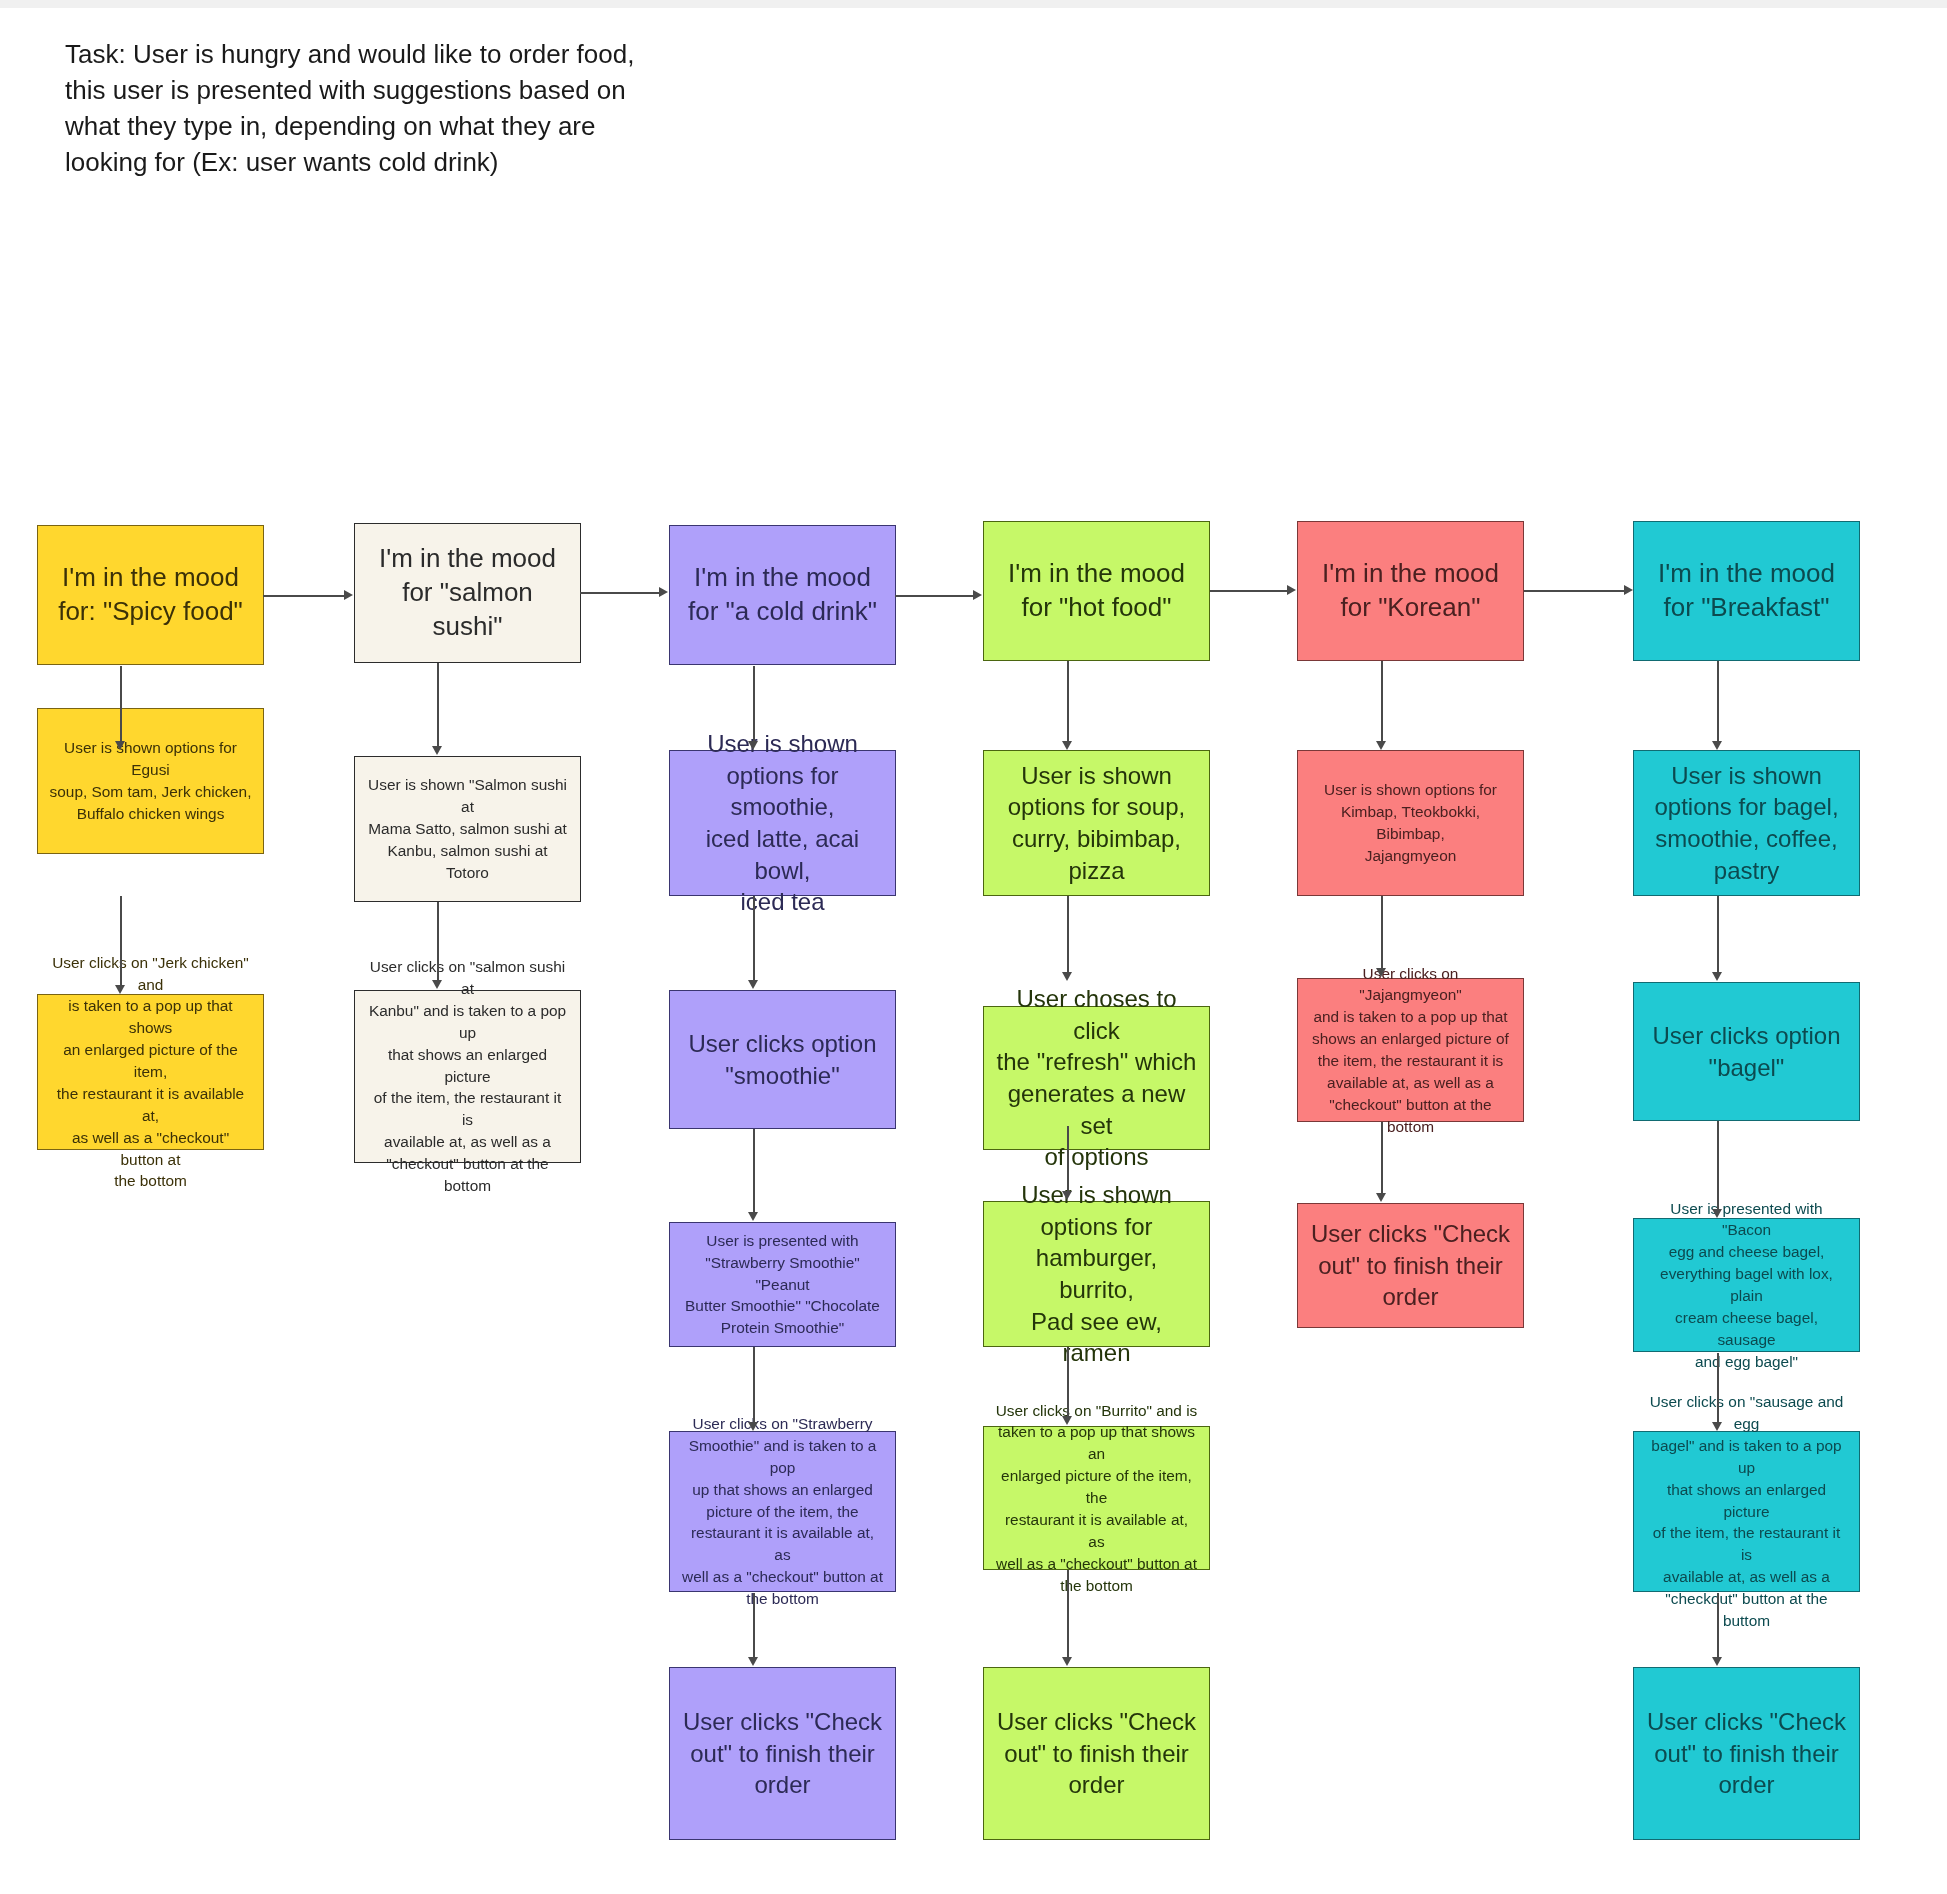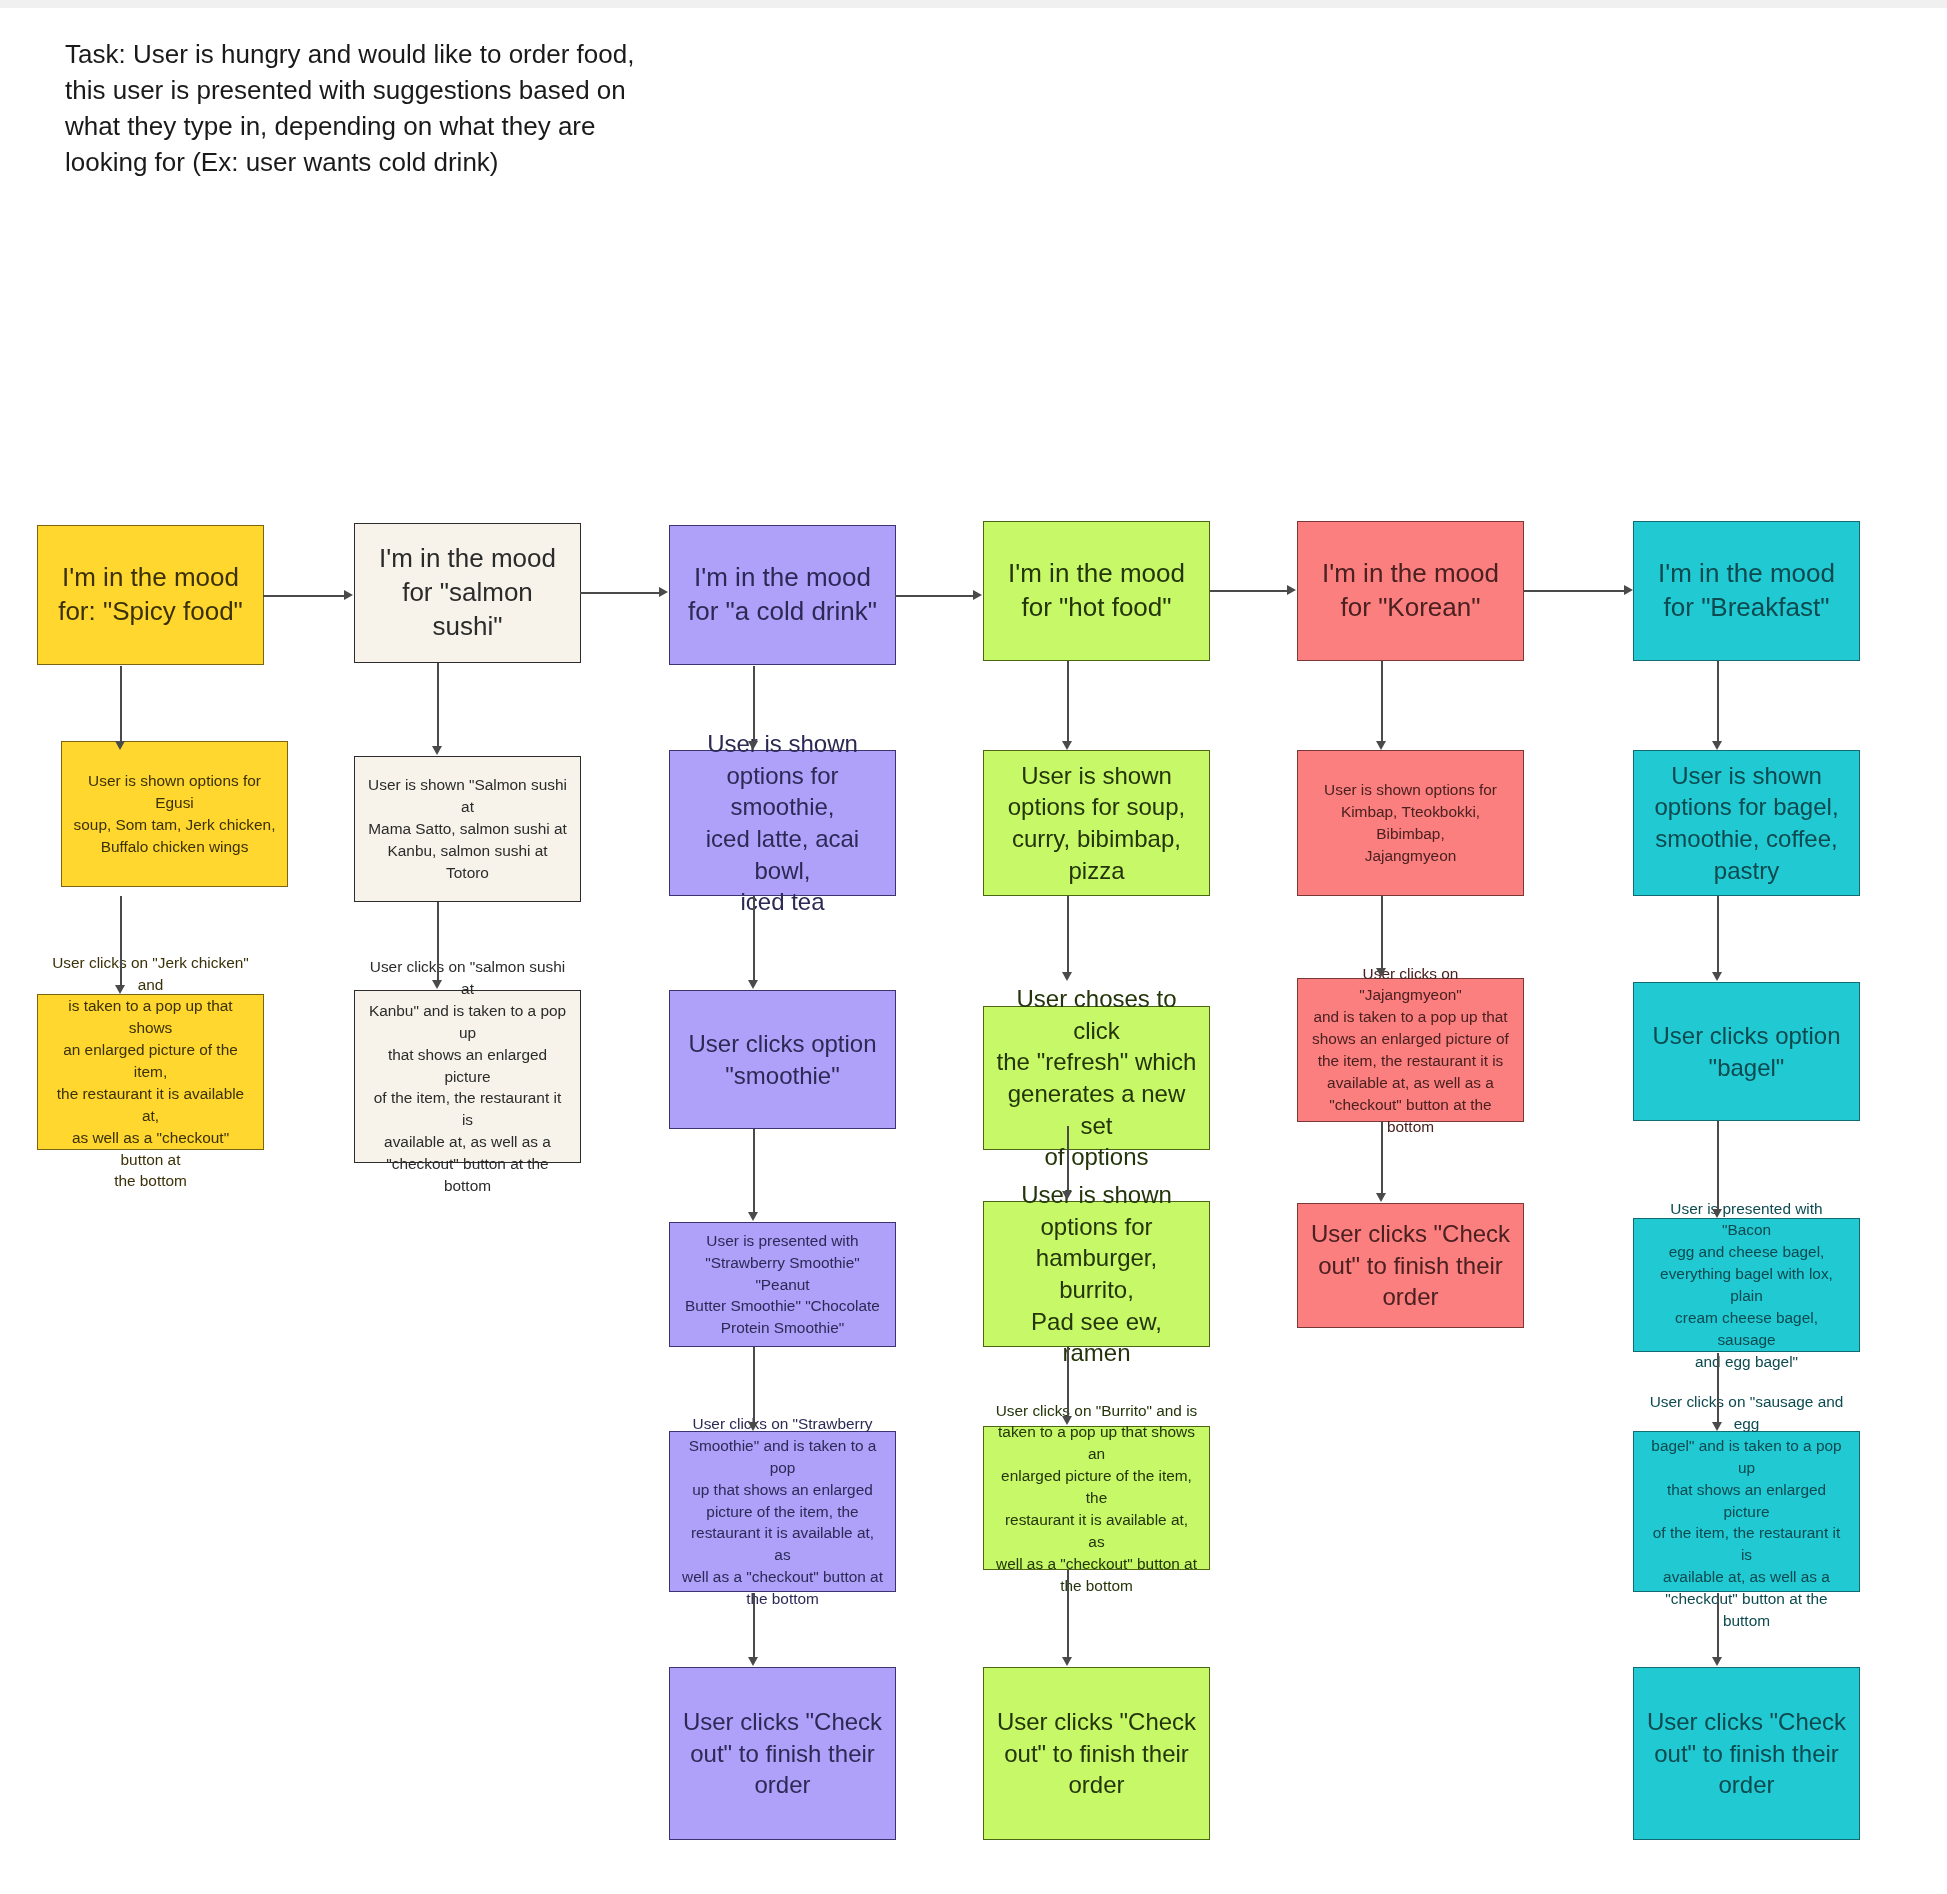--- a/index.html
+++ b/index.html
@@ -102,21 +102,21 @@
 this user is presented with suggestions based on
 what they type in, depending on what they are
 looking for (Ex: user wants cold drink)</div>
 
 
   <div id="nodes-layer">
       <div class="node big c-yellow" style="left: 37px; top: 525px; width: 227px; height: 140px;">
         <span class="txt">I'm in the mood
 for: "Spicy food"</span>
       </div>
-      <div class="node small c-yellow" style="left: 37px; top: 741px; width: 227px; height: 146px; margin-left: 24px;">
+      <div class="node small c-yellow" style="left: 37px; top: 708px; width: 227px; height: 146px;">
         <span class="txt">User is shown options for Egusi
 soup, Som tam, Jerk chicken,
 Buffalo chicken wings</span>
       </div>
       <div class="node small c-yellow" style="left: 37px; top: 994px; width: 227px; height: 156px;">
         <span class="txt">User clicks on "Jerk chicken" and
 is taken to a pop up that shows
 an enlarged picture of the item,
 the restaurant it is available at,
 as well as a "checkout" button at

